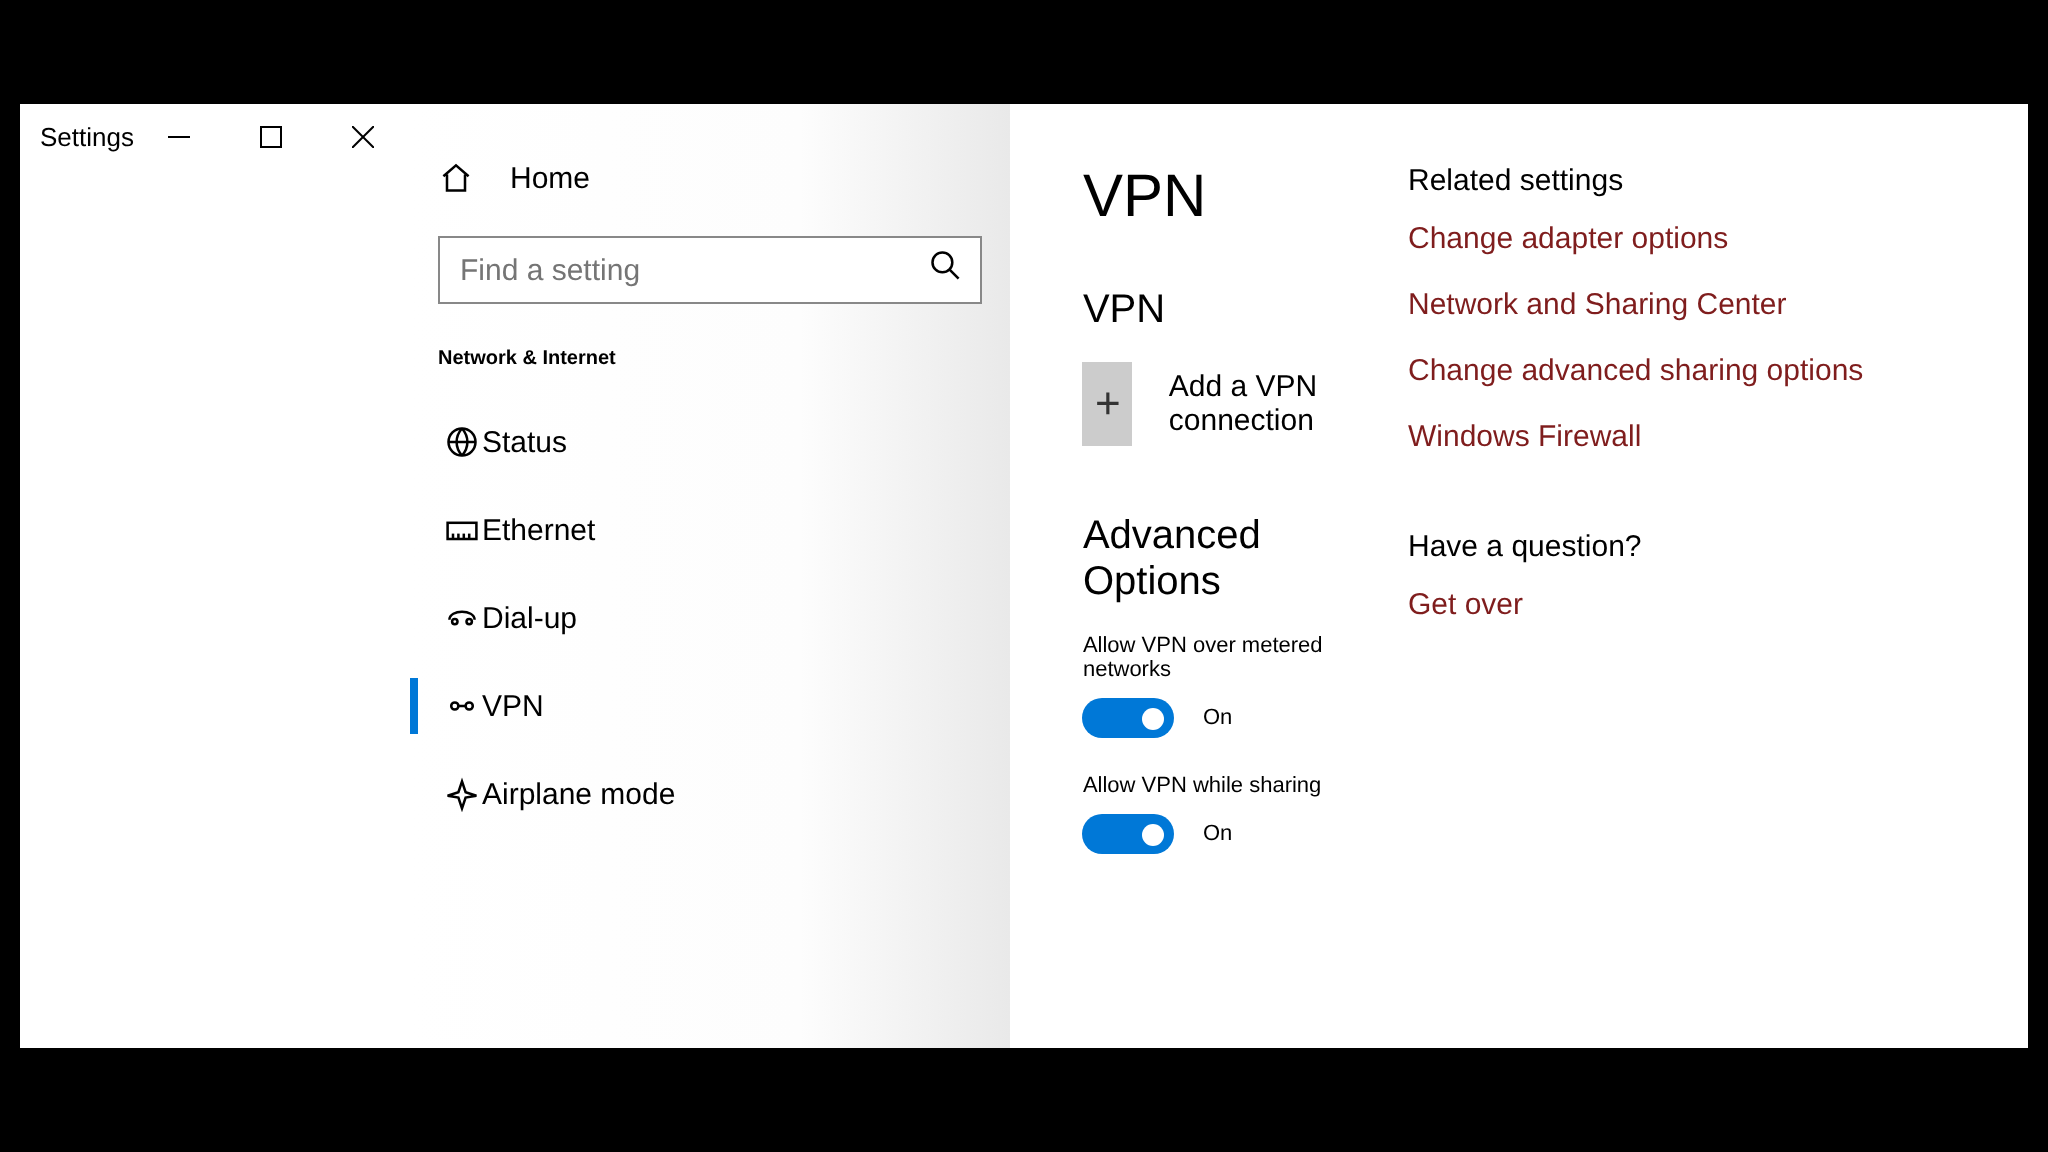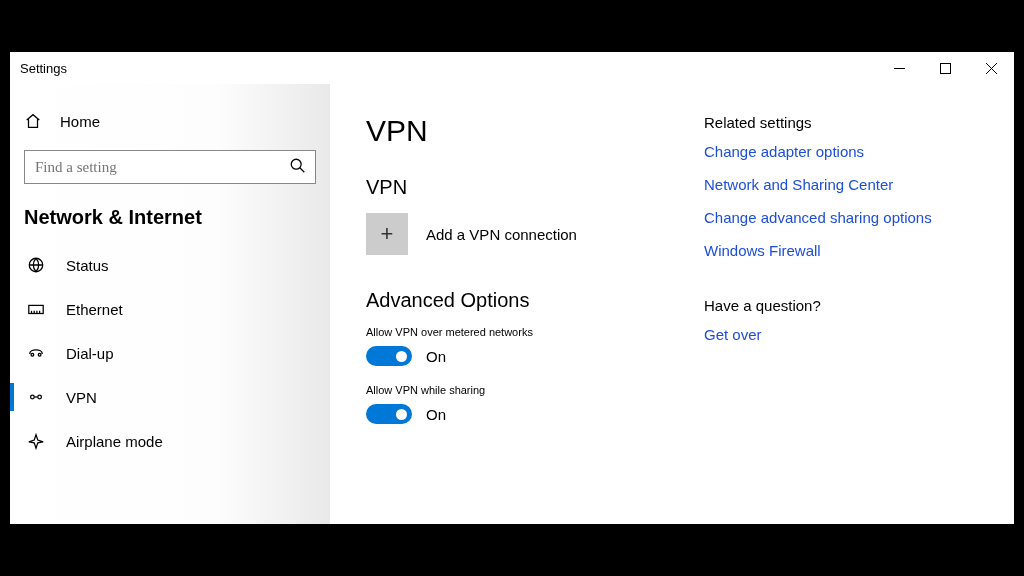--- a/index.html
+++ b/index.html
@@ -14,21 +14,20 @@
     color: #000;
   }
   .window {
     width: 1004px;
     height: 472px;
     background: #fff;
     margin: 52px 10px;
     position: relative;
     overflow: hidden;
     display: flex;
-    flex-direction: column;
   }
   .titlebar {
     height: 32px;
     display: flex;
     align-items: center;
     justify-content: space-between;
     padding: 0 0 0 10px;
     font-size: 13px;
     color: #000;
   }
@@ -64,32 +63,31 @@
     border: 1px solid #888;
     height: 34px;
     display: flex;
     align-items: center;
     justify-content: space-between;
     padding: 0 10px;
     background: #fff;
   }
   .search-box input {
     border: none; outline: none; width: 100%; font-size: 15px;
-    color: #0f766e; background: transparent; font-family: Liberation Serif, serif;
+    color: #0f766e; background: transparent;
   }
   .search-box .sicon { width: 16px; color: #666; }
   .category-title {
     padding: 4px 14px 14px 14px;
     font-weight: 700;
-    font-size: 20px;
+    font-size: 10px;
   }
   .nav-item {
     display: flex;
     align-items: center;
-    gap: 20px;
     padding: 13px 14px 13px 16px;
     font-size: 15px;
     position: relative;
   }
   .nav-item .icon { width: 20px; display:flex; justify-content:center; color:#000;}
   .nav-item.selected::before {
     content: "";
     position: absolute;
     left: 0; top: 8px; bottom: 8px;
     width: 4px;
@@ -125,24 +123,24 @@
     position: relative;
   }
   .toggle::after {
     content:"";
     position:absolute;
     width: 11px; height: 11px;
     background: #fff;
     border-radius: 50%;
     top: 4.5px; right: 5px;
   }
-  .toggle-state { font-size: 15px; text-align: right; }
+  .toggle-state { font-size: 11px; text-align: right; }
   .rel-title { font-size: 15px; margin-bottom: 12px; }
   .link {
-    color: #1d4ed8;
+    color: #7f1d1d;
     font-size: 15px;
     margin-bottom: 16px;
     display: block;
     cursor: pointer;
   }
   .question { margin-top: 38px; }
   svg.icon-svg { width:18px; height:18px; stroke:#000; stroke-width:1.4; fill:none; }
 </style>
 </head>
 <body>

